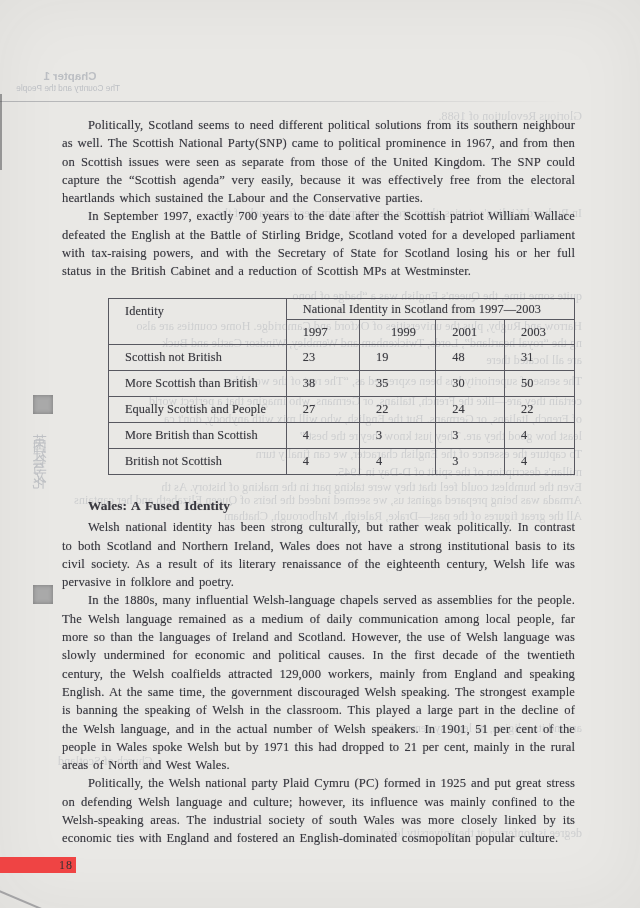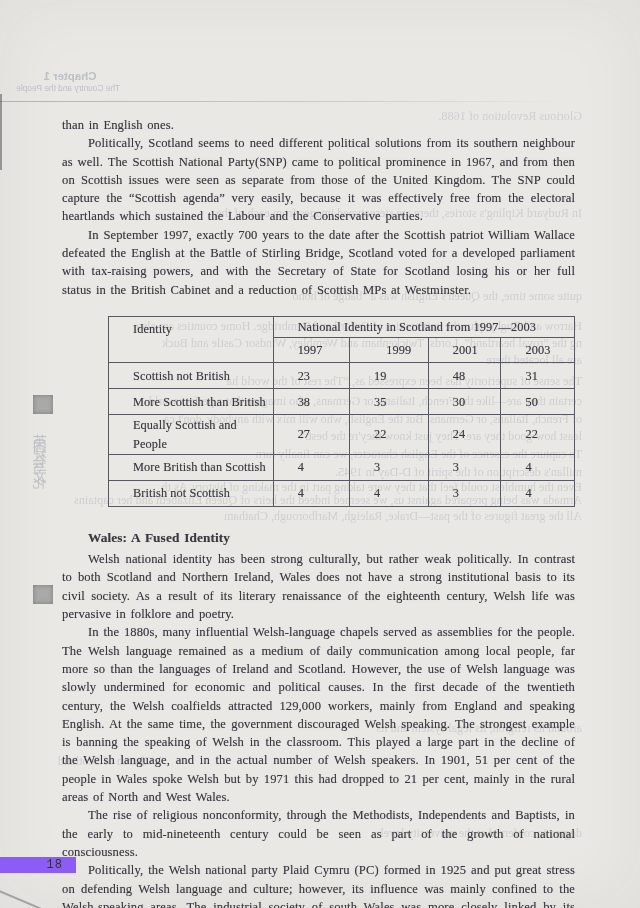--- a/index.html
+++ b/index.html
@@ -49,36 +49,36 @@
   .para{margin:0;text-indent:26px;}
   .cont{margin:0;text-indent:0;}
   .wales-heading{font-size:13.3px;font-weight:bold;margin:22px 0 3px 0;text-align:left;}
   
   .id-table{
     border-collapse:collapse;margin:17px 0 0 46px;
     font-size:12.3px;color:#3a3a40;word-spacing:normal;text-align:left;
   }
   .id-table td,.id-table th{
     border:1px solid #585860;font-weight:normal;
-    padding:1px 4px 1px 24px;vertical-align:middle;text-align:left;
+    padding:1px 4px 1px 16px;vertical-align:middle;text-align:left;
   }
   .id-table .c-label{width:172px;}
   .id-table .c-y1{width:56px;}
   .id-table .c-y2{width:59px;text-align:center;}
   .id-table .c-y3{width:51px;}
   .id-table .c-y4{width:52px;}
   .id-table .row-span{height:20px;vertical-align:top;padding-top:3px;}
   .id-table .row-years td{height:22px;}
   .id-table .row-data td{height:23px;}
   
   .page-bar{
     position:absolute;left:0;top:857px;width:76px;height:16px;
-    background:#8b5cf6;z-index:3;
-    font-family:Liberation Mono, monospace;font-size:12px;line-height:16px;
-    color:#303032;text-align:right;padding-right:13px;box-sizing:border-box;
+    background:#ef4444;z-index:3;
+    font-family:Liberation Serif, serif;font-size:12px;line-height:16px;
+    color:#303032;text-align:right;padding-right:3px;box-sizing:border-box;
     letter-spacing:1px;
   }
 </style>
 </head>
 <body>
 
 <div class="page">
 
   <div class="ghost-layer">
     <div class="chapter-ghost">
@@ -105,21 +105,20 @@
       <div class="ghost gr" style="top: 465px;">millan's description of the spirit of D-Day in 1945.</div>
       <div class="ghost gr" style="top: 480px;">Even the humblest could feel that they were taking part in the making of history. As th</div>
       <div class="ghost gr" style="top: 493px;">Armada was being prepared against us, we seemed indeed the heirs of Queen Elizabeth and her captains</div>
       <div class="ghost gr" style="top: 509px;">All the great figures of the past—Drake, Raleigh, Marlborough, Chatham</div>
       <div class="ghost gr" style="top: 721px;">around its religion, its legal system and its</div>
       <div class="ghost gl" style="top: 754px;">Church of Scotland</div>
       <div class="ghost gr" style="top: 826px;">degree is conferred at the university level</div>
     </div>
 
   <div class="text-col">
-    <p class="cont">than in English ones.</p>
     <p class="para">Politically, Scotland seems to need different political solutions from its southern neighbour as well. The Scottish National Party(SNP) came to political prominence in 1967, and from then on Scottish issues were seen as separate from those of the United Kingdom. The SNP could capture the  “Scottish agenda” very easily, because it was effectively free from the electoral heartlands which sustained the Labour and the Conservative parties.</p>
     <p class="para">In September 1997, exactly 700 years to the date after the Scottish patriot William Wallace defeated the English at the Battle of Stirling Bridge, Scotland voted for a developed parliament with tax-raising powers, and with the Secretary of State for Scotland losing his or her full status in the British Cabinet and a reduction of Scottish MPs at Westminster.</p>
 
     <table class="id-table">
       <tbody>
         <tr>
           <th class="c-label row-span" rowspan="2">Identity</th>
           <th colspan="4">National Identity in Scotland from 1997—2003</th>
         </tr>
         <tr class="row-years">
@@ -162,21 +161,20 @@
           <td>4</td>
           <td>3</td>
           <td>4</td>
         </tr>
       </tbody>
     </table>
 
     <p class="para wales-heading">Wales: A Fused Identity</p>
     <p class="para">Welsh national identity has been strong culturally, but rather weak politically. In contrast to both Scotland and Northern Ireland, Wales does not have a strong institutional basis to its civil society. As a result of its literary renaissance of the eighteenth century, Welsh life was pervasive in folklore and poetry.</p>
     <p class="para">In the 1880s, many influential Welsh-language chapels served as assemblies for the people. The Welsh language remained as a medium of daily communication among local people, far more so than the languages of Ireland and Scotland. However, the use of Welsh language was slowly undermined for economic and political causes. In the first decade of the twentieth century, the Welsh coalfields attracted 129,000 workers, mainly from England and speaking English. At the same time, the government discouraged Welsh speaking. The strongest example is banning the speaking of Welsh in the classroom. This played a large part in the decline of the Welsh language, and in the actual number of Welsh speakers. In 1901, 51 per cent of the people in Wales spoke Welsh but by 1971 this had dropped to 21 per cent, mainly in the rural areas of North and West Wales.</p>
-    <p class="para">The rise of religious nonconformity, through the Methodists, Independents and Baptists, in the early to mid-nineteenth century could be seen as part of the growth of national consciousness.</p>
     <p class="para">Politically, the Welsh national party Plaid Cymru  (PC) formed in 1925 and put great stress on defending Welsh language and culture; however, its influence was mainly confined to the Welsh-speaking areas. The industrial society of south Wales was more closely linked by its economic ties with England and fostered an English-dominated cosmopolitan popular culture.</p>
   </div>
 
   <div class="page-bar">
     <span>18</span>
   </div>
 
 </div>
 
 </body></html>

